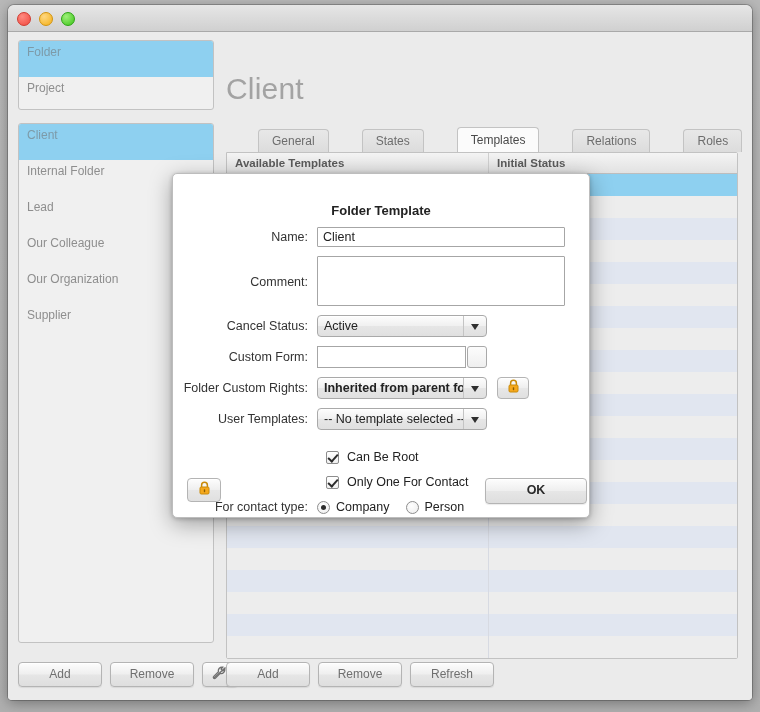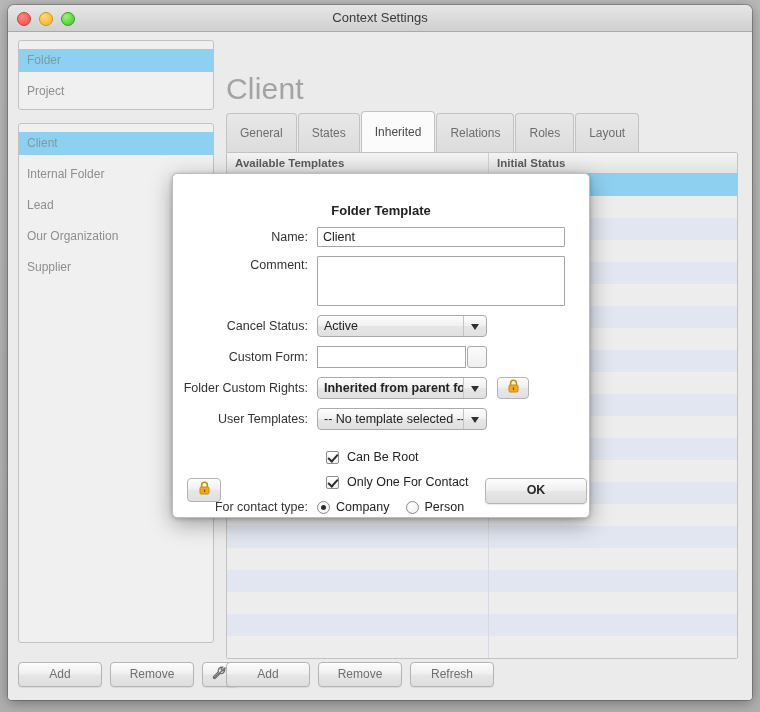--- a/index.html
+++ b/index.html
@@ -56,26 +56,25 @@
   }
   .listbox {
     background: #f0f0f0;
     border: 1px solid #c2c2c2;
     border-radius: 3px;
     overflow: hidden;
   }
   .lb-top { height: 68px; }
   .lb-bottom { margin-top: 13px; height: 518px; }
   .lrow {
-    height: 23px; line-height: 23px;
+    height: 36px; line-height: 23px;
     padding-left: 8px;
     font-size: 12px;
     color: #8e8e8e;
     white-space: nowrap;
-    margin-top: 8px;
   }
   .lrow.sel { background: #8ed0f0; color: #7d9aa8; }
 
   .sb-toolbar {
     position: absolute; left: 10px; top: 630px;
     display: flex; gap: 8px; align-items: center;
   }
 
   
   .btn {
@@ -102,30 +101,31 @@
   }
 
   .tabbar {
     position: absolute; left: 218px; top: 96px;
     width: 512px; height: 24px;
     display: flex;
     align-items: flex-end;
   }
   .tab {
     height: 22px; line-height: 22px;
-    padding: 8px 13px;
+    padding: 0 13px;
     font-size: 12px;
     color: #6d6d6d;
     background: linear-gradient(180deg,#e8e8e8 0%,#dcdcdc 100%);
     border: 1px solid #c3c3c3;
     border-bottom: none;
     border-radius: 4px 4px 0 0;
     margin-right: 1px;
     white-space: nowrap;
     cursor: default;
+    margin-left: 32px;
   }
   .tab.active {
     background: #fbfbfb;
     color: #4a4a4a;
     height: 24px; line-height: 24px;
     border-color: #c3c3c3;
   }
   .tab.disabled { color: #c0c0c0; }
 
   .tablearea {
@@ -334,21 +334,20 @@
 
 <div id="root">
   <div class="window">
 
     <div class="titlebar">
       <div class="traffic">
         <div class="tl red"></div>
         <div class="tl yellow"></div>
         <div class="tl green"></div>
       </div>
-      <div class="title-text">Context Settings</div>
     </div>
 
     <div class="winbody">
 
       <div class="sidebar">
         <div class="listbox lb-top">
           <div class="lrow sel">
             <span>Folder</span>
           </div>
           <div class="lrow">
@@ -361,20 +360,23 @@
 
         <div class="listbox lb-bottom">
           <div class="lrow sel">
             <span>Client</span>
           </div>
           <div class="lrow">
             <span>Internal Folder</span>
           </div>
           <div class="lrow">
             <span>Lead</span>
+          </div>
+          <div class="lrow">
+            <span>Our Colleague</span>
           </div>
           <div class="lrow">
             <span>Our Organization</span>
           </div>
           <div class="lrow">
             <span>Supplier</span>
           </div>
         </div>
       </div>
 
@@ -389,21 +391,21 @@
             </svg>
           </span>
         </div>
       </div>
 
       <div class="page-title">Client</div>
 
       <div class="tabbar">
         <div class="tab">General</div>
         <div class="tab">States</div>
-        <div class="tab active">Inherited</div>
+        <div class="tab active">Templates</div>
         <div class="tab">Relations</div>
         <div class="tab">Roles</div>
         <div class="tab">Layout</div>
       </div>
 
       <div class="tablearea">
         <div class="thead">
           <div class="th c1">Available Templates</div>
           <div class="th c2">Initial Status</div>
         </div>
@@ -506,21 +508,21 @@
       </div>
 
       <div class="dialog">
         <div class="dlg-title">Folder Template</div>
 
         <div class="frow">
           <div class="flabel">Name:</div>
           <div class="ftext">Client</div>
         </div>
 
-        <div class="frow" style="align-items:flex-start;">
+        <div class="frow" style="align-items:center;">
           <div class="flabel" style="padding-top:2px;">Comment:</div>
           <div class="ftextarea"></div>
         </div>
 
         <div class="frow">
           <div class="flabel">Cancel Status:</div>
           <div class="combo">
             <div class="ctext">Active</div>
             <div class="carrow"></div>
           </div>

